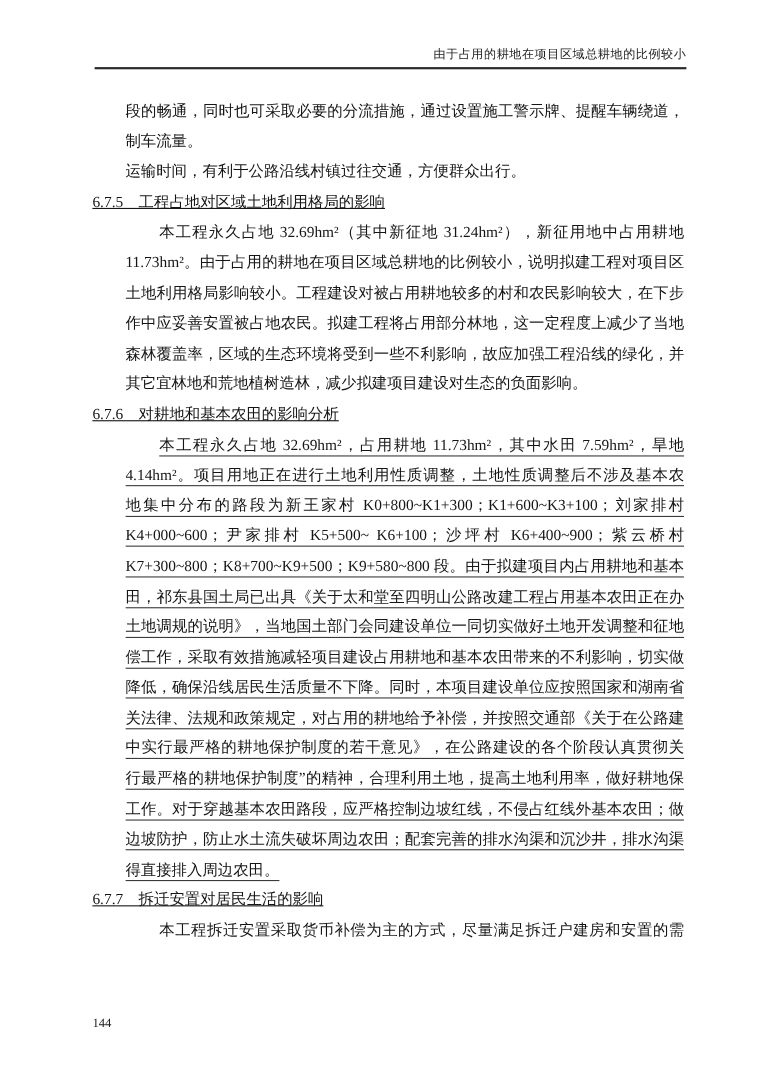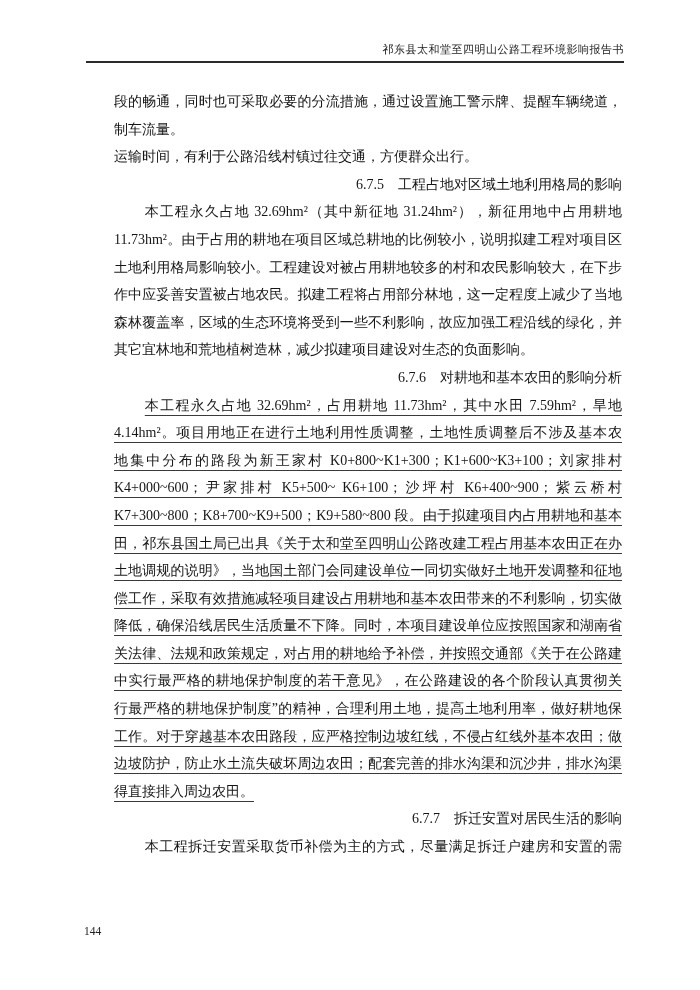--- a/index.html
+++ b/index.html
@@ -37,22 +37,23 @@
   .doc-body {
     position: absolute;
     top: 88px;
     left: 84px;
     width: 538px;
     font-size: 14px;
     line-height: 27.6px;
     color: #151515;
   }
   .heading {
-    text-align: right;
+    text-align: left;
     white-space: nowrap;
+    text-decoration: underline;
   }
   .paragraph { margin: 0; }
   .line {
     text-align: justify;
     text-align-last: justify;
     height: 27.6px;
     overflow: hidden;
     margin-left: 30px;
   }
   .line.last {
@@ -75,21 +76,21 @@
     text-align: left;
     font-size: 11.5px;
     color: #222222;
   }
 </style>
 </head>
 <body>
 
 <div class="page">
   <div class="header">
-    <span>祁东县太和堂至四明山公路工程环境影响报告书</span>
+    <span>由于占用的耕地在项目区域总耕地的比例较小</span>
   </div>
   <div class="header-rule"></div>
   <div class="doc-body">
       <div class="paragraph">
         <div class="line">段的畅通，同时也可采取必要的分流措施，通过设置施工警示牌、提醒车辆绕道，限</div>
         <div class="line last">制车流量。</div>
       </div>
       <div class="paragraph">
         <div class="line last">运输时间，有利于公路沿线村镇过往交通，方便群众出行。</div>
       </div>

